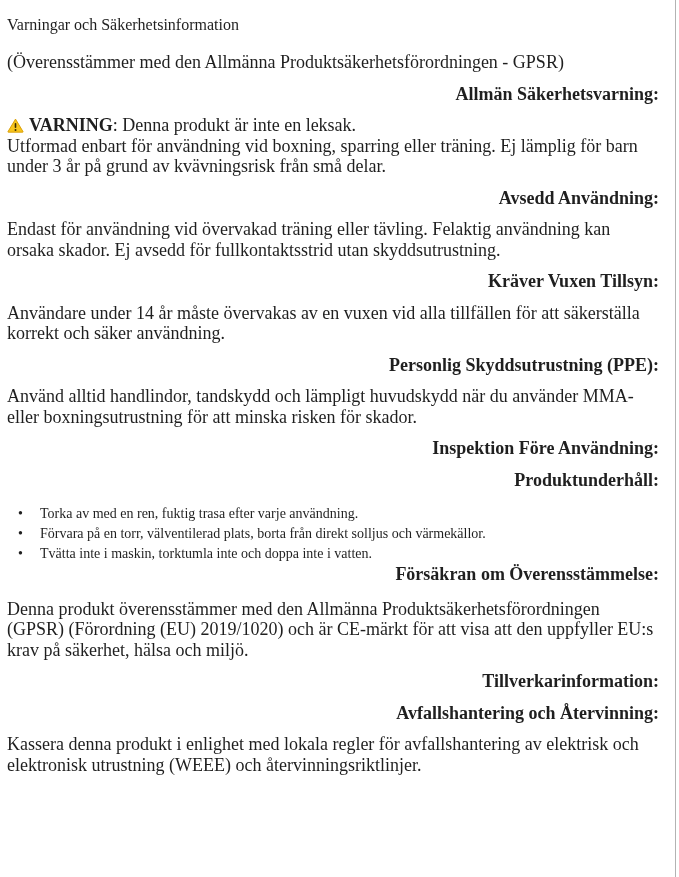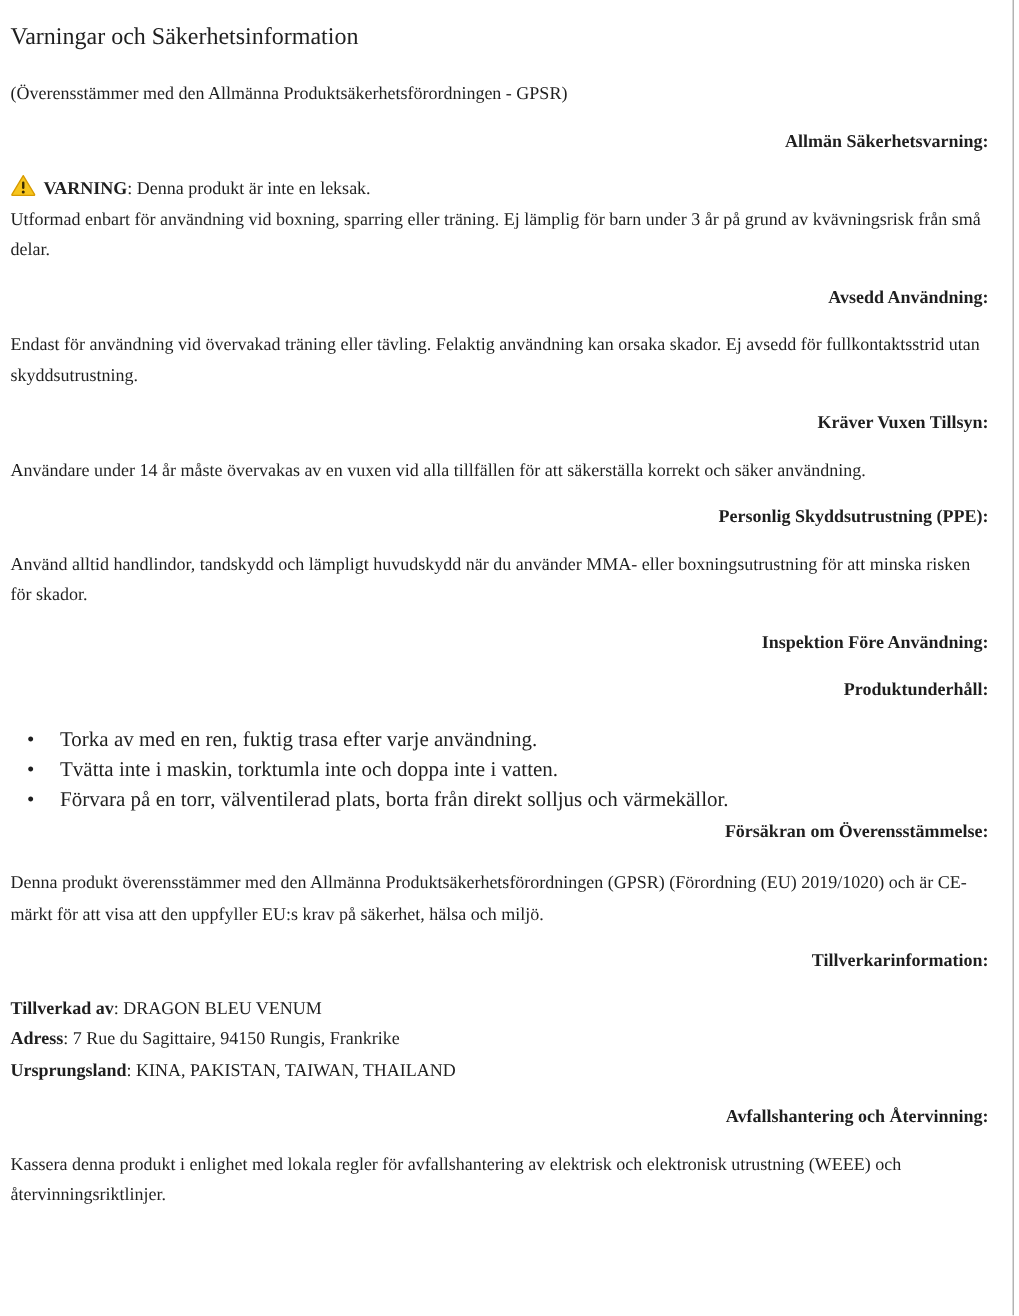--- a/index.html
+++ b/index.html
@@ -22,21 +22,21 @@
     border-right: 1px solid #b3b3b3;
     background: #ffffff;
   }
   .doc-title {
     font-size: 16px;
     font-weight: normal;
     line-height: 22px;
     margin: 0;
   }
   .block {
-    font-size: 12px;
+    font-size: 18px;
     line-height: 20.5px;
     margin: 11px 0 0 0;
     max-width: 655px;
   }
   .block.first-after-title { margin-top: 16px; }
   .heading {
     font-weight: bold;
     text-align: right;
   }
   .tight { margin-top: 0; }
@@ -98,31 +98,26 @@
 
   <p class="block heading">Personlig Skyddsutrustning (PPE):</p>
   <p class="block">Använd alltid handlindor, tandskydd och lämpligt huvudskydd när du använder MMA- eller boxningsutrustning för att minska risken för skador.</p>
 
   <p class="block heading">Inspektion Före Användning:</p>
 
   <p class="block heading">Produktunderhåll:</p>
 
   <ul class="bullet-list">
     <li>Torka av med en ren, fuktig trasa efter varje användning.</li>
+    <li>Förvara på en torr, välventilerad plats, borta från direkt solljus och värmekällor.</li>
     <li>Tvätta inte i maskin, torktumla inte och doppa inte i vatten.</li>
-    <li>Förvara på en torr, välventilerad plats, borta från direkt solljus och värmekällor.</li>
   </ul>
 
   <p class="block heading tight">Försäkran om Överensstämmelse:</p>
   <p class="block roomy">Denna produkt överensstämmer med den Allmänna Produktsäkerhetsförordningen (GPSR) (Förordning (EU) 2019/1020) och är CE-märkt för att visa att den uppfyller EU:s krav på säkerhet, hälsa och miljö.</p>
 
   <p class="block heading">Tillverkarinformation:</p>
 
-  <p class="block">
-    <span class="bold">Tillverkad av</span><span>: DRAGON BLEU VENUM</span><br>
-    <span class="bold">Adress</span><span>: 7 Rue du Sagittaire, 94150 Rungis, Frankrike</span><br>
-    <span class="bold">Ursprungsland</span><span>: KINA, PAKISTAN, TAIWAN, THAILAND</span>
-  </p>
 
   <p class="block heading">Avfallshantering och Återvinning:</p>
   <p class="block">Kassera denna produkt i enlighet med lokala regler för avfallshantering av elektrisk och elektronisk utrustning (WEEE) och återvinningsriktlinjer.</p>
 
 </div>
 
 </body></html>

